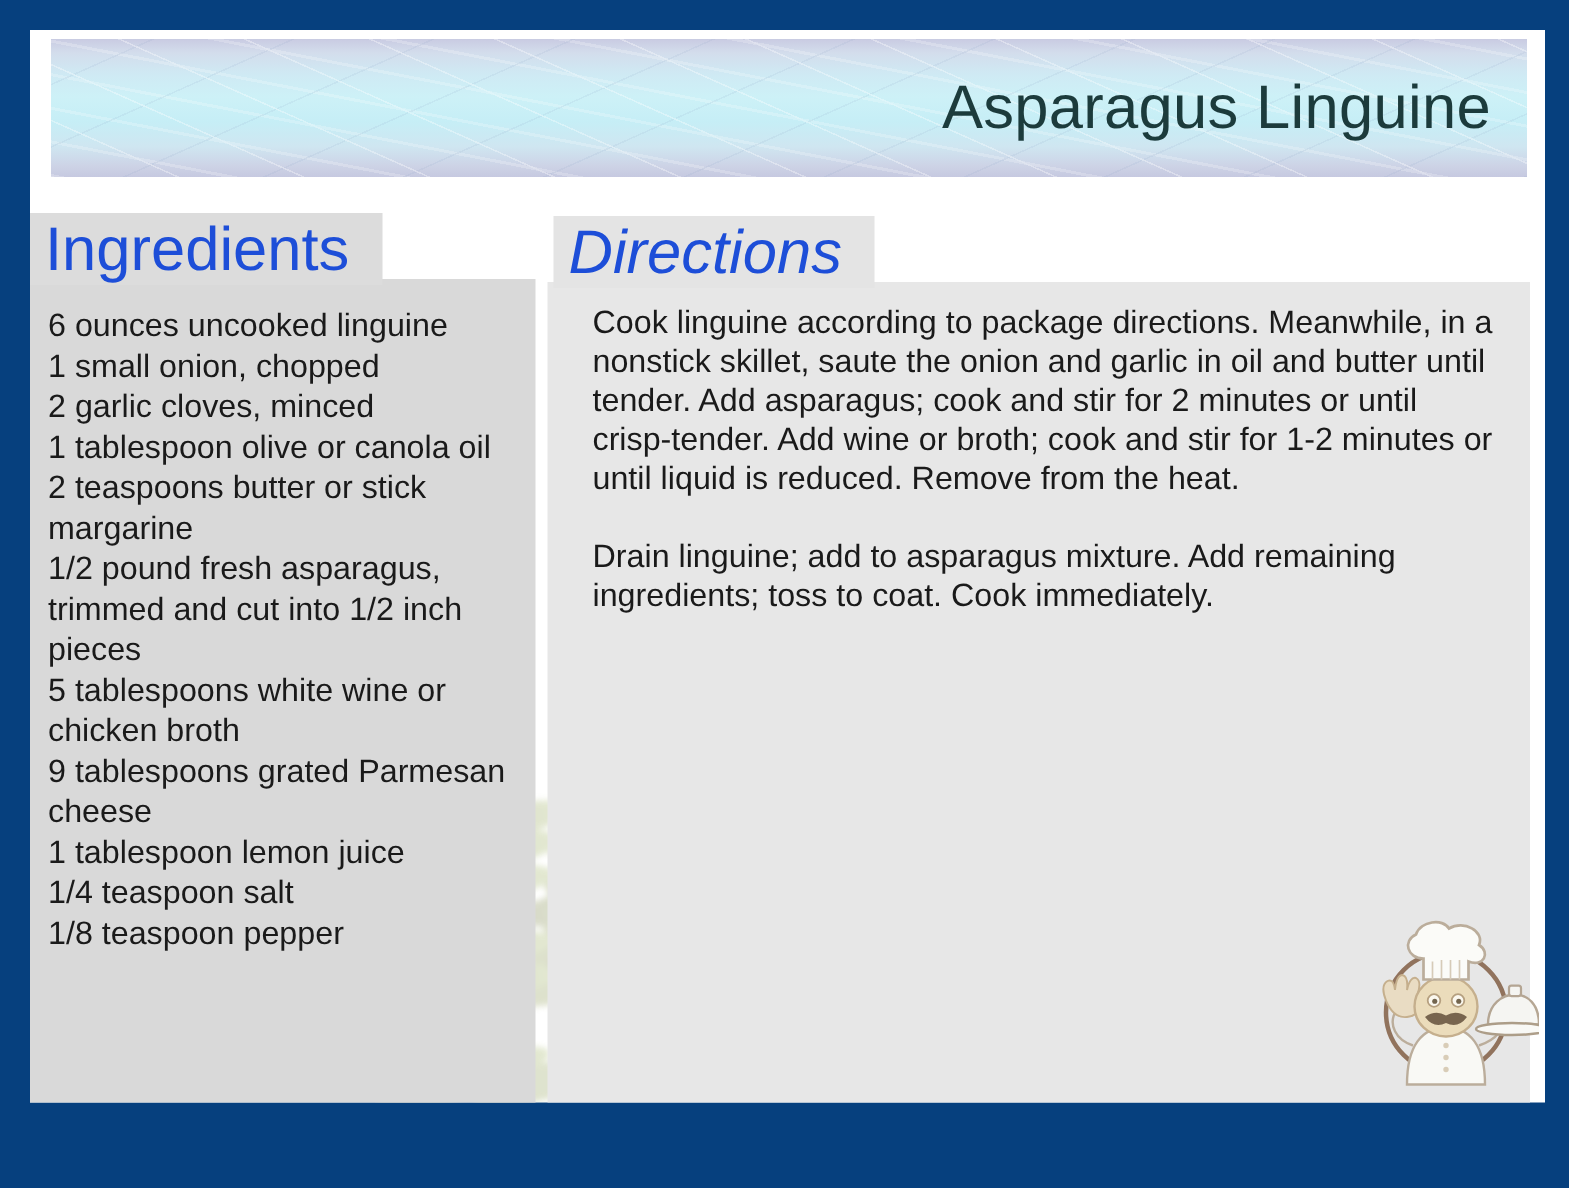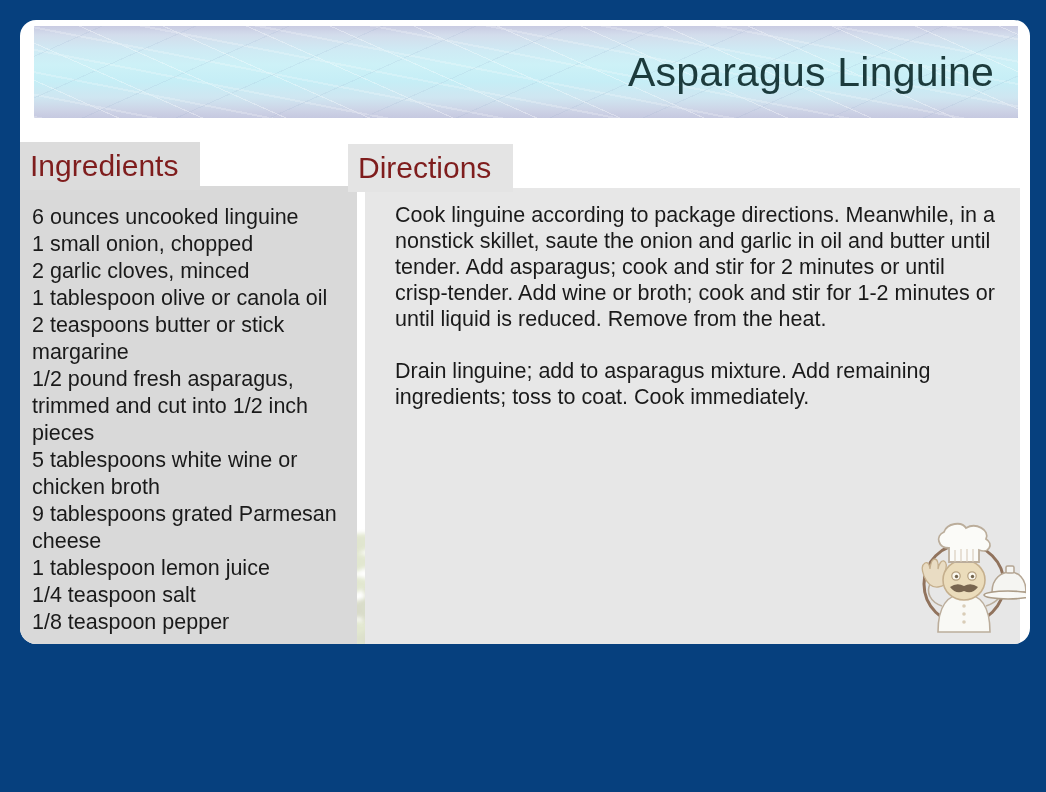--- a/index.html
+++ b/index.html
@@ -20,24 +20,23 @@
     box-sizing: border-box;
     overflow: hidden;
   }
 
   
   .page {
     position: absolute;
     left: 20px;
     top: 20px;
     width: 1010px;
-    height: 624px;
+    height: 715px;
     background: #ffffff;
     overflow: hidden;
-    border-radius: 16px;
   }
 
   
   .banner {
     position: absolute;
     left: 14px;
     top: 6px;
     width: 984px;
     height: 92px;
     background:
@@ -70,29 +69,29 @@
     font-weight: 400;
     color: #1c3b3c;
     letter-spacing: .2px;
     white-space: nowrap;
   }
 
   
   .tab {
     position: absolute;
     background: #dcdcdc;
-    color: #7f1d1d;
-    font-size: 30px;
+    color: #1d4ed8;
+    font-size: 41px;
     line-height: 44px;
     padding: 2px 22px 2px 10px;
     white-space: nowrap;
     z-index: 4;
   }
   .tab-ingredients { left: 0px;   top: 122px; }
-  .tab-directions  { left: 328px; top: 124px; background: #e4e4e4; }
+  .tab-directions  { left: 349px; top: 124px; background: #e4e4e4; font-style: italic; }
 
   
   .panel {
     position: absolute;
     overflow: hidden;
   }
   .panel-ingredients {
     left: 0px;
     top: 166px;
     width: 337px;

